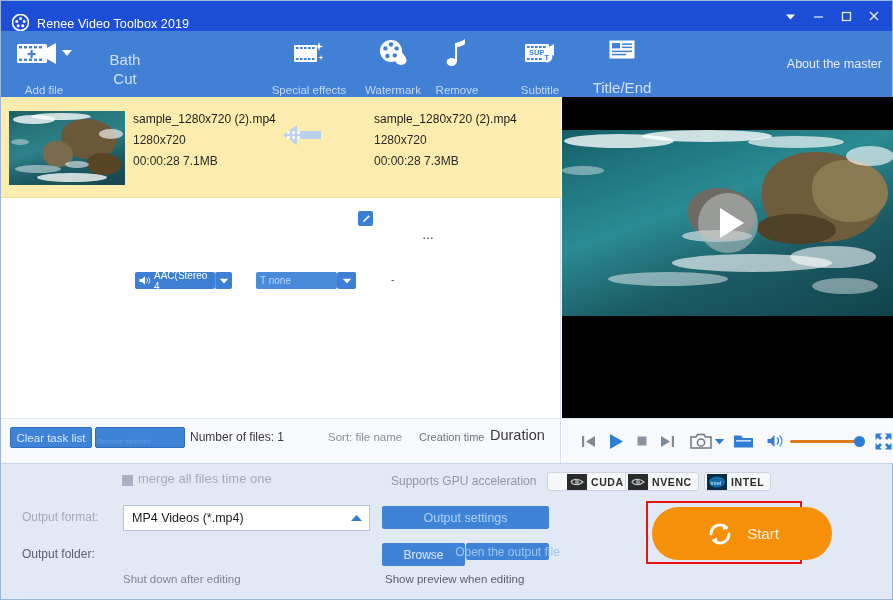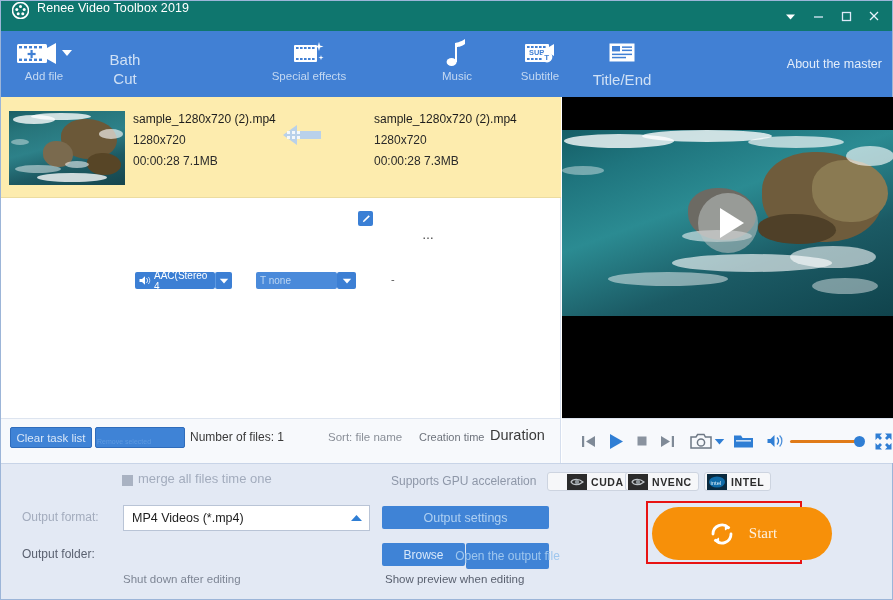--- a/index.html
+++ b/index.html
@@ -12,22 +12,22 @@
   #app {
     position: relative;
     width: 893px; height: 600px;
     background: #ffffff;
     border: 1px solid #9cb5d8;
   }
 
   
   #titlebar {
     position: absolute; left: 0; top: 0; width: 891px; height: 30px;
-    background: #0f766e;
-    display: flex; align-items: flex-start;
+    background: #1d4ed8;
+    display: flex; align-items: flex-end;
   }
   #app-logo {
     margin-left: 10px; width: 18px; height: 18px;
     display: flex; align-items: center; justify-content: center;
   }
   #app-title {
     margin-left: 8px; color: #ffffff; font-size: 12.5px;
     letter-spacing: 0.1px;
   }
   #win-controls {
@@ -46,21 +46,21 @@
     background: #4180d4;
   }
   .tb-item {
     position: absolute; top: 0; height: 66px;
     display: flex; flex-direction: column; align-items: center;
     justify-content: flex-start; padding-top: 6px;
     cursor: pointer;
   }
   .tb-icon { height: 32px; display: flex; align-items: center; justify-content: center; }
   .tb-label {
-    margin-top: 1px; color: #c3d8f2; font-size: 11.5px; white-space: nowrap;
+    margin-top: 15px; color: #c3d8f2; font-size: 11.5px; white-space: nowrap;
     text-align: center; line-height: 13px;
   }
   .tb-label.big { color: #cfe0f5; font-size: 15px; line-height: 19px; }
   #about-master {
     position: absolute; right: 10px; top: 26px;
     color: #e3edfa; font-size: 12.5px; cursor: pointer;
   }
 
   
   #filelist {
@@ -262,34 +262,33 @@
     font-size: 12.5px; display: flex; align-items: center; justify-content: center;
     cursor: pointer;
   }
   #btn-browse {
     position: absolute; left: 381px; top: 542px; width: 83px; height: 23px;
     background: #3f83d6; border-radius: 2px; color: #d8e8fa;
     font-size: 12px; display: flex; align-items: center; justify-content: center;
     cursor: pointer;
   }
   #btn-open-output {
-    position: absolute; left: 465px; top: 542px; width: 83px; height: 26px;
+    position: absolute; left: 465px; top: 542px; width: 83px; height: 17px;
     background: #3f83d6; border-radius: 2px; color: #9ec6ee;
     font-size: 12px; display: flex; align-items: center; justify-content: center;
     cursor: pointer; white-space: nowrap; overflow: visible;
   }
   #show-preview-label {
     position: absolute; left: 384px; top: 572px; font-size: 11.5px; color: #5a6170;
     cursor: pointer;
   }
 
   #start-wrap {
     position: absolute; left: 645px; top: 500px; width: 156px; height: 63px;
     border: 2px solid #e81313;
-    font-family: Liberation Serif, serif;
   }
   #btn-start {
     position: absolute; left: 4px; top: 4px; width: 180px; height: 53px;
     background: #f79009; border-radius: 27px;
     display: flex; align-items: center; justify-content: center;
     cursor: pointer;
   }
   #start-label {
     color: #fdf2e0; font-size: 15px; margin-left: 12px;
   }
@@ -389,29 +388,45 @@
               <rect x="16" y="19" width="2.6" height="2"></rect>
             <rect x="20" y="19" width="2.6" height="2"></rect>
           </g>
           <path d="M27 3 L28 6.5 L31.5 7.5 L28 8.5 L27 12 L26 8.5 L22.5 7.5 L26 6.5 Z" fill="#ffffff"></path>
           <path d="M29 16 L29.6 18 L31.6 18.6 L29.6 19.2 L29 21.2 L28.4 19.2 L26.4 18.6 L28.4 18 Z" fill="#ffffff"></path>
         </svg>
       </div>
       <div class="tb-label">Special effects</div>
     </div>
 
+    <div class="tb-item" style="left:352px; width:80px;">
+      <div class="tb-icon">
+        <svg width="32" height="30" viewBox="0 0 32 30">
+          <circle cx="14" cy="13" r="11" fill="#ffffff"></circle>
+          <g fill="#4180d4">
+            <circle cx="14" cy="6.5" r="2.2"></circle>
+            <circle cx="19.6" cy="10.4" r="2.2"></circle>
+            <circle cx="8.4" cy="10.4" r="2.2"></circle>
+            <circle cx="10.4" cy="18" r="2.2"></circle>
+            <circle cx="17.8" cy="17.4" r="2.2"></circle>
+          </g>
+          <path d="M24 13 C27 17 29.5 19.5 29.5 22.3 C29.5 25 27 27 24 27 C21 27 18.5 25 18.5 22.3 C18.5 19.5 21 17 24 13 Z" fill="#ffffff"></path>
+        </svg>
+      </div>
+      <div class="tb-label">Watermark</div>
+    </div>
 
     <div class="tb-item" style="left:432px; width:48px;">
       <div class="tb-icon">
         <svg width="26" height="30" viewBox="0 0 26 30">
           <path d="M11 24 L11 5 C11 5 17 4 21 1 L21 6 C17 9 13 9 13 9 L13 24 Z" fill="#ffffff"></path>
           <ellipse cx="7.6" cy="24" rx="5" ry="4" fill="#ffffff"></ellipse>
         </svg>
       </div>
-      <div class="tb-label">Music</div>
+      <div class="tb-label">Remove</div>
     </div>
 
     <div class="tb-item" style="left:508px; width:62px;">
       <div class="tb-icon">
         <svg width="34" height="28" viewBox="0 0 34 28">
           <rect x="2" y="5" width="24" height="18" rx="1" fill="#ffffff"></rect>
           <path d="M26 8 L31 5 L31 17 L26 14 Z" fill="#ffffff"></path>
           <g fill="#4180d4">
             <rect x="4" y="7" width="2.6" height="2"></rect>
               <rect x="8" y="7" width="2.6" height="2"></rect>

